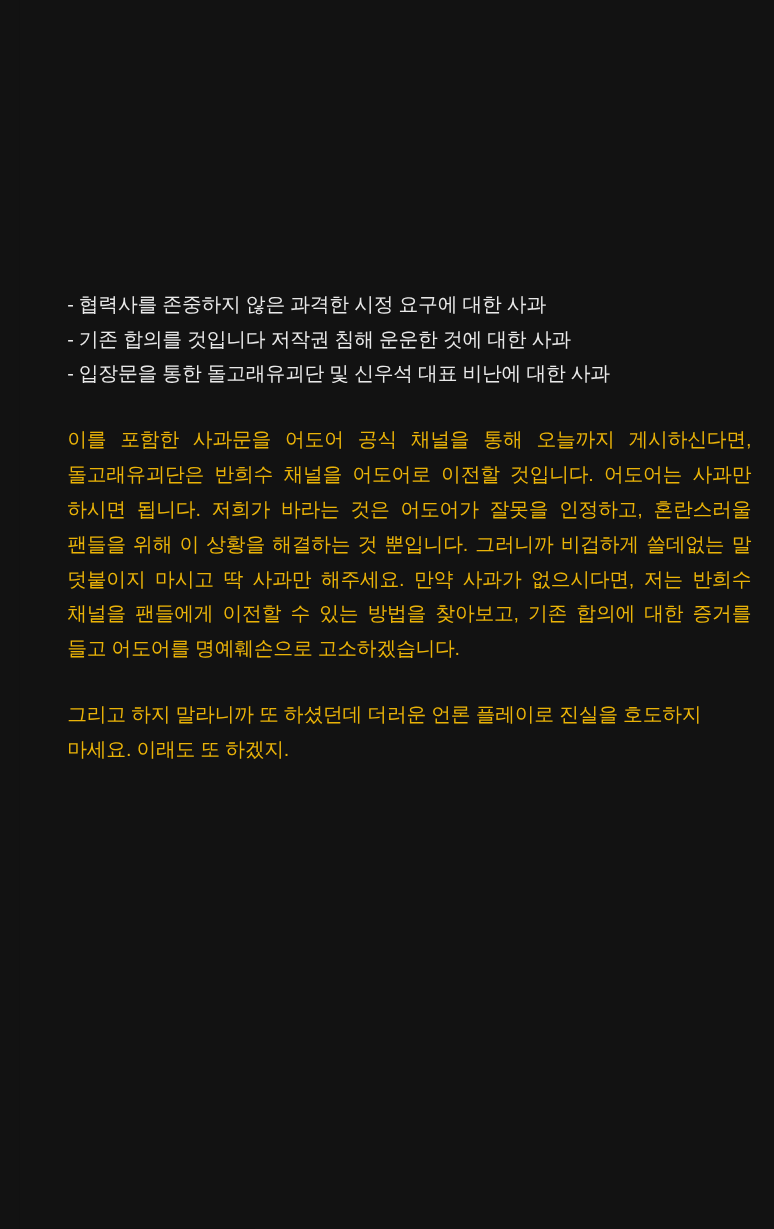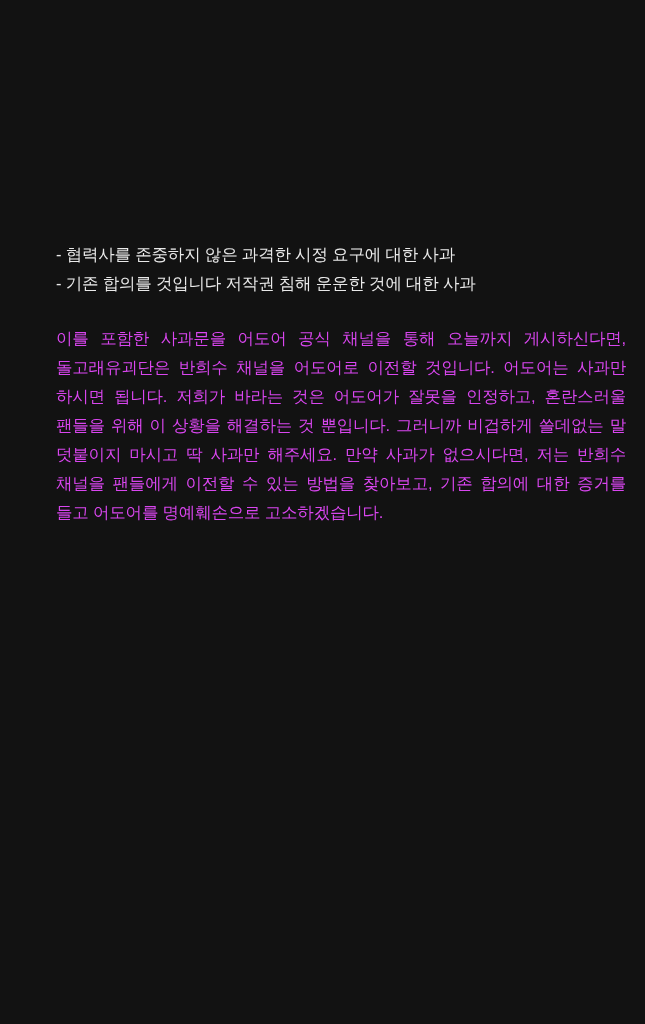--- a/index.html
+++ b/index.html
@@ -37,21 +37,21 @@
     font-size: 16.5px;
     line-height: 29px;
     color: #e9e9e9;
     letter-spacing: -0.2px;
     white-space: nowrap;
   }
   p.para {
     margin: 0 0 26px 0;
     font-size: 16.5px;
     line-height: 29px;
-    color: #d946ef;
+    color: #eab308;
     letter-spacing: -0.2px;
     text-align: justify;
     text-justify: inter-character;
     word-break: keep-all;
   }
   p.para.last {
     margin-bottom: 0;
   }
   p.para.noj {
     text-align: left;
@@ -59,19 +59,21 @@
 </style>
 </head>
 <body>
 
 <div id="page">
   <div class="content">
 
     <ul class="bullet-list">
       <li>- 협력사를 존중하지 않은 과격한 시정 요구에 대한 사과</li>
       <li>- 기존 합의를 것입니다 저작권 침해 운운한 것에 대한 사과</li>
+      <li>- 입장문을 통한 돌고래유괴단 및 신우석 대표 비난에 대한 사과</li>
     </ul>
 
     <p class="para">이를 포함한 사과문을 어도어 공식 채널을 통해 오늘까지 게시하신다면, 돌고래유괴단은 반희수 채널을 어도어로 이전할 것입니다. 어도어는 사과만 하시면 됩니다. 저희가 바라는 것은 어도어가 잘못을 인정하고, 혼란스러울 팬들을 위해 이 상황을 해결하는 것 뿐입니다. 그러니까 비겁하게 쓸데없는 말 덧붙이지 마시고 딱 사과만 해주세요. 만약 사과가 없으시다면, 저는 반희수 채널을 팬들에게 이전할 수 있는 방법을 찾아보고, 기존 합의에 대한 증거를 들고 어도어를 명예훼손으로 고소하겠습니다.</p>
 
+    <p class="para last noj">그리고 하지 말라니까 또 하셨던데 더러운 언론 플레이로 진실을 호도하지 마세요. 이래도 또 하겠지.</p>
 
   </div>
 </div>
 
 </body></html>

